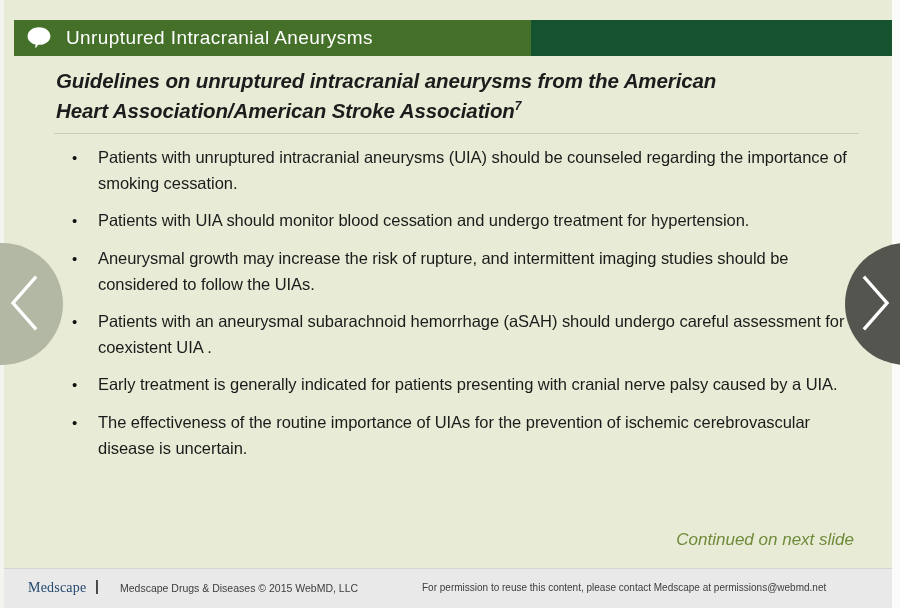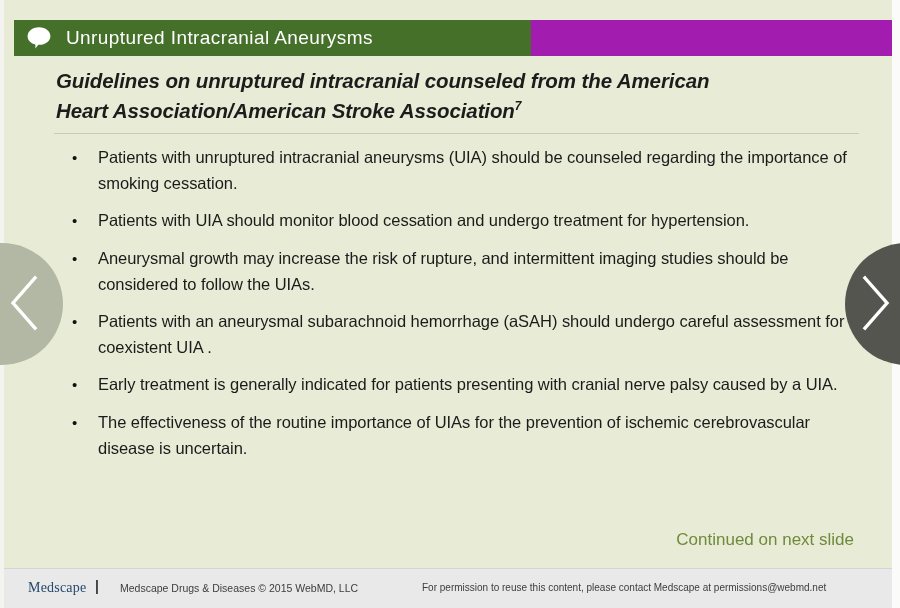--- a/index.html
+++ b/index.html
@@ -39,21 +39,21 @@
     background: #fbfbfa;
   }
 
   
   .header-bar {
     position: absolute;
     left: 10px;
     top: 20px;
     width: 878px;
     height: 36px;
-    background: #a21caf;
+    background: #14532d;
   }
   .header-bar-dark {
     position: absolute;
     left: 0px;
     top: 0px;
     width: 517px;
     height: 36px;
     background: #44702a;
   }
   .header-icon {
@@ -131,20 +131,21 @@
     color: #1b1b1b;
     letter-spacing: -0.05px;
   }
 
   
   .continued {
     position: absolute;
     right: 38px;
     top: 530px;
     font-size: 17px;
+    font-style: italic;
     color: #6f8a3a;
     white-space: nowrap;
   }
 
   
   .nav {
     position: absolute;
     top: 243px;
     width: 122px;
     height: 122px;
@@ -225,21 +226,21 @@
       <div class="header-bar-dark"></div>
       <span class="header-icon">
         <svg width="26" height="24" viewBox="0 0 26 24" xmlns="http://www.w3.org/2000/svg">
           <path d="M13 1.2 C6.2 1.2 1.6 5.2 1.6 10.2 C1.6 14.3 5.0 17.6 9.4 18.5 L9.4 22.6 L12.3 18.8 C12.5 18.8 12.8 18.8 13 18.8 C19.8 18.8 24.4 14.9 24.4 10.2 C24.4 5.2 19.8 1.2 13 1.2 Z" fill="#ffffff"></path>
         </svg>
       </span>
       <span class="header-title">Unruptured  Intracranial  Aneurysms</span>
     </div>
 
     <div class="slide-title">
-      <span>Guidelines on unruptured intracranial counseled from the American</span><br>
+      <span>Guidelines on unruptured intracranial aneurysms from the American</span><br>
       <span>Heart Association/American Stroke Association</span><sup>7</sup>
     </div>
 
     <div class="divider"></div>
 
     <div class="bullets">
       <div class="bullet-row">
         <span class="bullet-dot">•</span>
         <span class="bullet-text">Patients with  unruptured  intracranial aneurysms (UIA) should be counseled regarding the importance  of smoking cessation.</span>
       </div>

